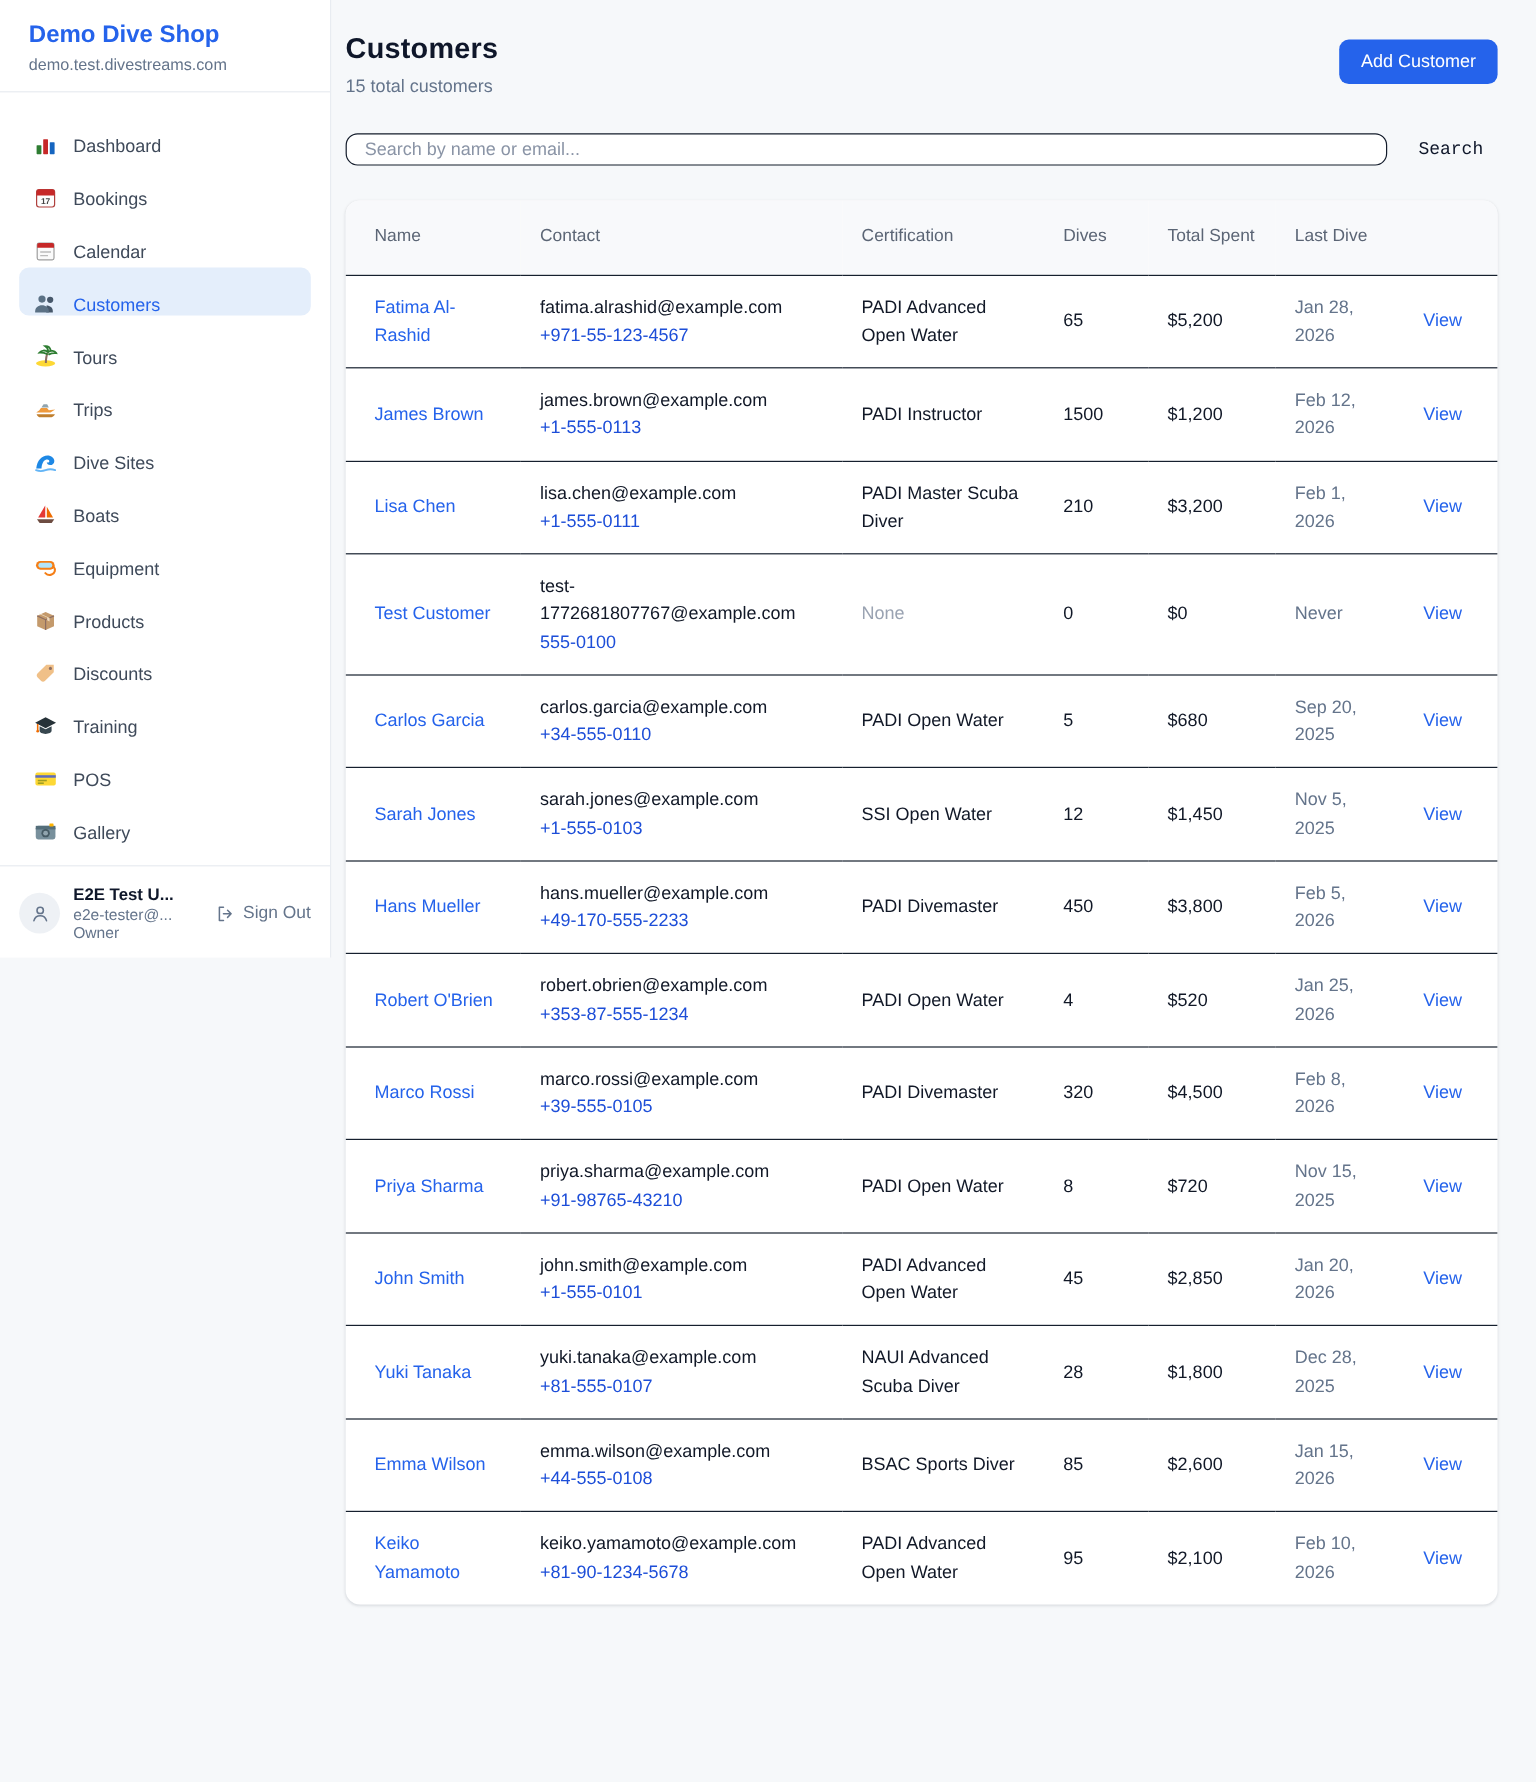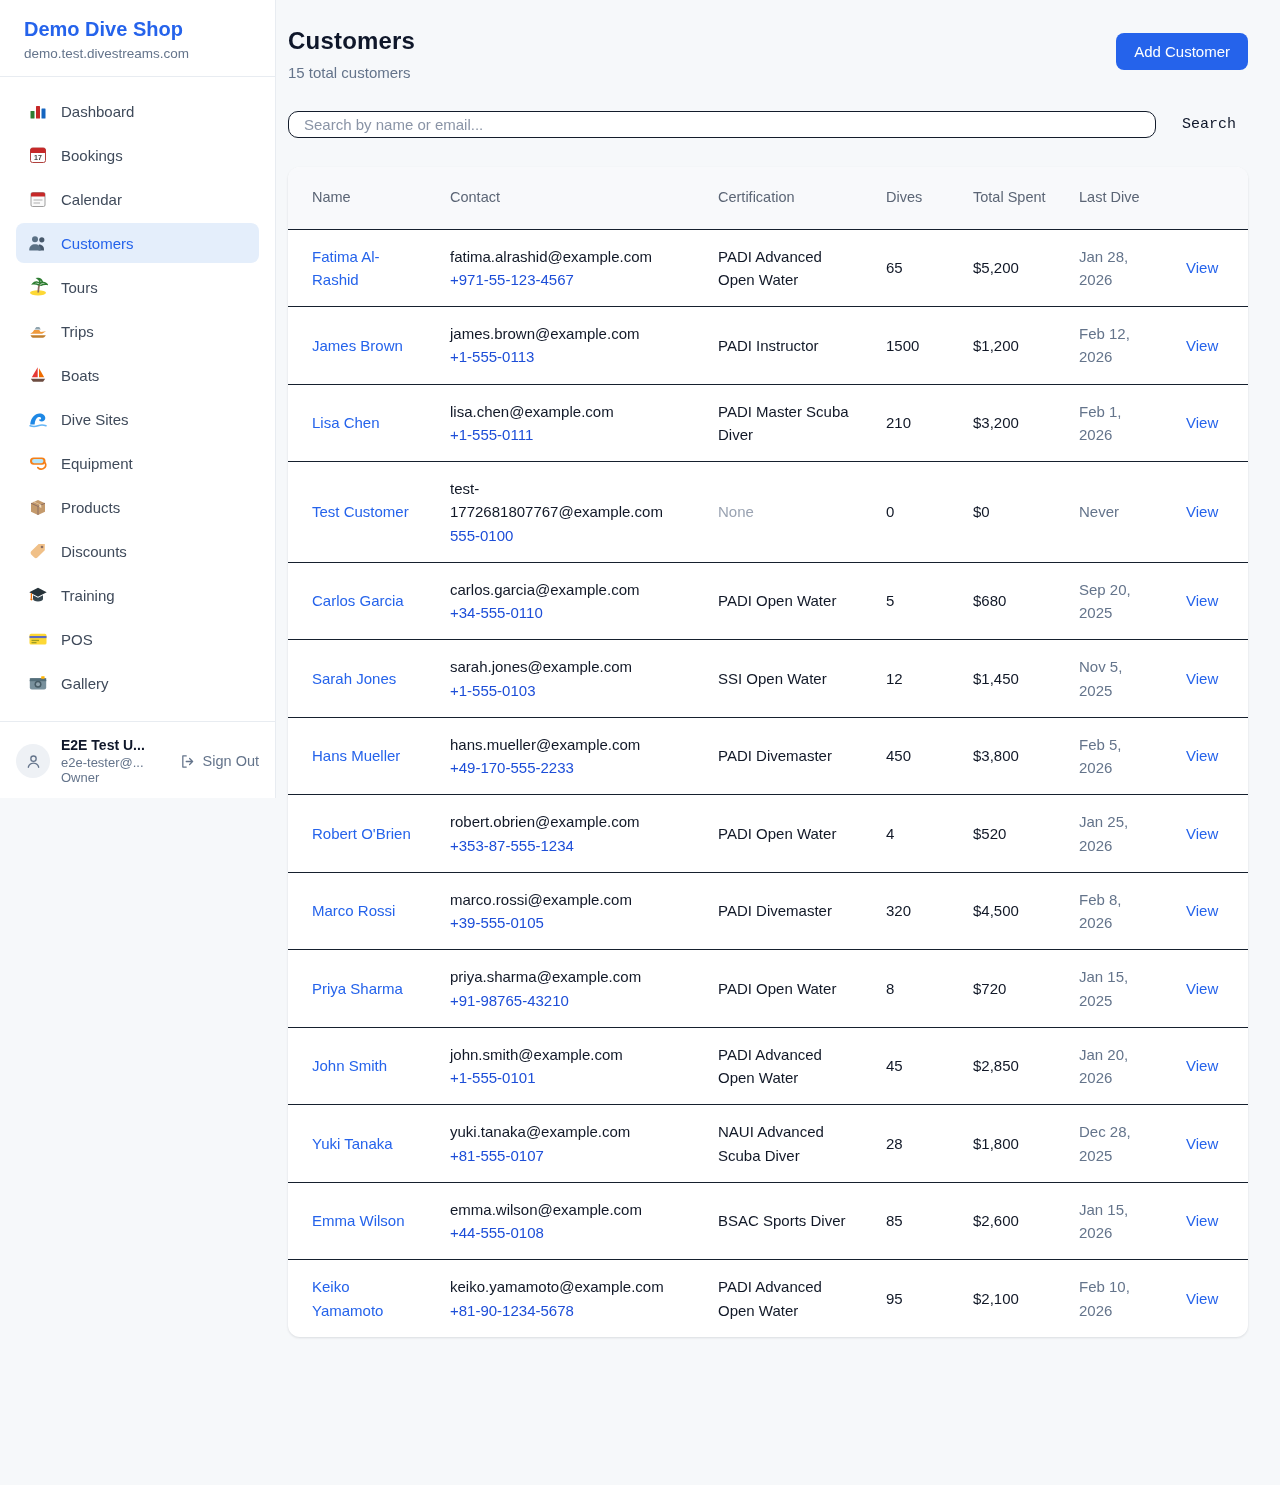--- a/index.html
+++ b/index.html
@@ -18,21 +18,21 @@
     width: 276px; height: 798px;
     background: #ffffff;
     border-right: 1px solid #e8ecf1;
     display: flex; flex-direction: column;
   }
   .brand { padding: 18px 24px 15px; border-bottom: 1px solid #e8ecf1; }
   .brand-name { font-size: 20px; font-weight: 700; color: #2563eb; margin-bottom: 5px; }
   .brand-domain { font-size: 13.5px; color: #64748b; }
   .nav { flex: 1 1 auto; padding: 14px 16px; }
   .nav-item {
-    display: flex; align-items: center; gap: 13px;
+    display: flex; align-items: flex-end; gap: 13px;
     height: 40px; padding: 0 12px; margin-bottom: 4px;
     border-radius: 8px; font-size: 15px; color: #3f4a5a; cursor: pointer;
   }
   .nav-item.active { background: #e4eefb; color: #2563eb; font-weight: 500; }
   .nav-icon { width: 20px; height: 20px; flex: 0 0 20px; display: inline-flex; }
   .nav-icon svg { width: 20px; height: 20px; }
 
   .sidebar-footer {
     border-top: 1px solid #e8ecf1;
     padding: 15px 16px; display: flex; align-items: center; gap: 11px;
@@ -168,35 +168,35 @@
             <path d="M6.5 8.5l1.8-2.6h3l1.4 2.6z" fill="#90a4ae"></path>
             <path d="M2.2 12.8h11.9l3.9-2.6-5.3.7-1.5-2H6.1l-1.3 2z" fill="#ef9a3c"></path>
             <path d="M2.5 14.2h15.3c-.6 1.6-2.2 2.6-4.2 2.6H6c-1.7 0-3-1-3.5-2.6z" fill="#c07f2e"></path>
           </svg>
         </span>
         <span class="nav-label">Trips</span>
       </div>
       <div class="nav-item">
         <span class="nav-icon">
           <svg viewBox="0 0 20 20">
+            <path d="M2.2 15.5c.6-7 4.8-11 9.3-11 3.3 0 5.8 2.1 5.8 4.6 0 2.1-1.7 3.5-3.6 3.5-1.5 0-2.7-1-2.7-2.3 1 .5 2.1.1 2.1-1 0-1-1.1-1.7-2.5-1.3-2.2.6-3.8 3.4-4 7.5z" fill="#1e88e5"></path>
+            <path d="M2 16.8c2.7 1 5.3 1 8 0 2.7-1 5.3-1 8 0" stroke="#64b5f6" stroke-width="1.5" fill="none" stroke-linecap="round"></path>
+          </svg>
+        </span>
+        <span class="nav-label">Dive Sites</span>
+      </div>
+      <div class="nav-item">
+        <span class="nav-icon">
+          <svg viewBox="0 0 20 20">
             <path d="M9.7 2.2v10H3.8z" fill="#e53935"></path>
             <path d="M11 3.2v9h5.2z" fill="#ef6c00"></path>
             <path d="M2.8 13.8h14.4l-2.1 3H5z" fill="#6d4c41"></path>
           </svg>
         </span>
         <span class="nav-label">Boats</span>
-      </div>
-      <div class="nav-item">
-        <span class="nav-icon">
-          <svg viewBox="0 0 20 20">
-            <path d="M2.2 15.5c.6-7 4.8-11 9.3-11 3.3 0 5.8 2.1 5.8 4.6 0 2.1-1.7 3.5-3.6 3.5-1.5 0-2.7-1-2.7-2.3 1 .5 2.1.1 2.1-1 0-1-1.1-1.7-2.5-1.3-2.2.6-3.8 3.4-4 7.5z" fill="#1e88e5"></path>
-            <path d="M2 16.8c2.7 1 5.3 1 8 0 2.7-1 5.3-1 8 0" stroke="#64b5f6" stroke-width="1.5" fill="none" stroke-linecap="round"></path>
-          </svg>
-        </span>
-        <span class="nav-label">Dive Sites</span>
       </div>
       <div class="nav-item">
         <span class="nav-icon">
           <svg viewBox="0 0 20 20">
             <rect x="2" y="4.5" width="15.5" height="7.2" rx="3.6" fill="#f57f17"></rect>
             <rect x="4" y="6" width="11.5" height="4.2" rx="2.1" fill="#b3e5fc"></rect>
             <path d="M16.8 9.5c1.7 2 1.2 5.2-1.8 6.3-2 .8-4.2-.2-5.2-1.2" stroke="#f57f17" stroke-width="1.7" fill="none" stroke-linecap="round"></path>
           </svg>
         </span>
         <span class="nav-label">Equipment</span>
@@ -424,21 +424,21 @@
           </tr>
           <tr>
             <td class="cell-name"><a href="#">Priya Sharma</a></td>
             <td>
               <div class="cell-email">priya.sharma@example.com</div>
               <div class="cell-phone">+91-98765-43210</div>
             </td>
             <td class="cell-cert">PADI Open Water</td>
             <td>8</td>
             <td>$720</td>
-            <td class="cell-lastdive">Jan 15, 2025</td>
+            <td class="cell-lastdive">Nov 15, 2025</td>
             <td class="cell-action"><a href="#">View</a></td>
           </tr>
           <tr>
             <td class="cell-name"><a href="#">John Smith</a></td>
             <td>
               <div class="cell-email">john.smith@example.com</div>
               <div class="cell-phone">+1-555-0101</div>
             </td>
             <td class="cell-cert">PADI Advanced Open Water</td>
             <td>45</td>

